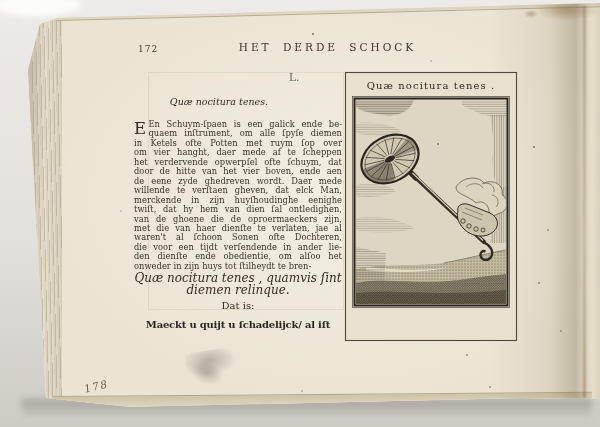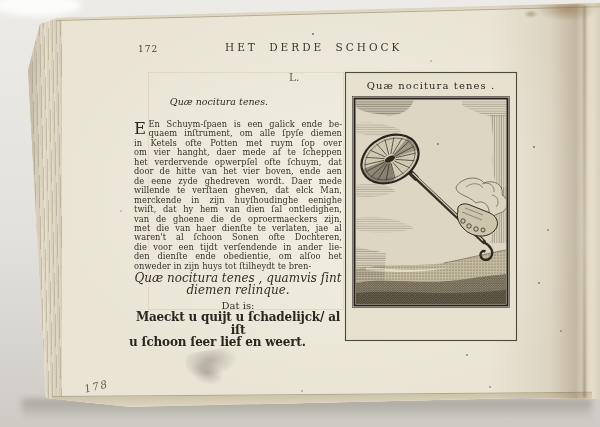--- a/index.html
+++ b/index.html
@@ -36,39 +36,39 @@
       radial-gradient(ellipse 700px 500px at 300px 200px,rgba(0,0,0,0) 60%,rgba(150,132,98,.14) 100%),
       #e9e4d4;}
   .gutter{position:absolute;right:0;top:0;width:110px;height:100%;
     background:linear-gradient(90deg,rgba(150,130,95,0) 0%,rgba(150,130,95,.16) 55%,rgba(118,98,66,.34) 78%,rgba(160,140,105,.18) 86%,rgba(215,203,170,.25) 93%,rgba(165,148,112,.25) 100%);}
   .crease{position:absolute;right:14px;top:4px;width:3px;height:98%;
     background:linear-gradient(180deg,rgba(125,104,72,.45),rgba(125,104,72,.25) 60%,rgba(125,104,72,.5));
     filter:blur(1px);}
   
   .abs{position:absolute;}
   .pagenum{left:138px;top:44px;font-size:9px;letter-spacing:1px;color:#464035;}
-  .running-title{left:225px;top:41px;width:205px;
+  .running-title{left:225px;top:41px;width:205px;text-align:center;
     font-size:10.5px;letter-spacing:3px;word-spacing:5px;color:#3c362d;}
   .emblem-num{left:289px;top:71px;font-size:10.5px;color:#4a443a;opacity:.85;}
   .showthrough{left:148px;top:72px;width:194px;height:236px;
     border:1px solid rgba(138,118,84,.13);}
   .column{left:134px;top:96px;width:208px;color:#38322a;}
   .col-heading{font-style:italic;font-size:9.5px;text-align:center;
     padding-right:38px;margin-bottom:13px;color:#332d25;}
   .para{position:relative;}
   .dropcap{float:left;width:12px;font-size:16.5px;line-height:16px;
     margin:1px 2.5px 0 0;color:#2f2a23;}
   .pline{font-size:8.3px;line-height:9.45px;text-align:justify;text-align-last:justify;
     letter-spacing:.05px;}
   .pline:last-child{text-align-last:left;}
   .latin{margin-top:2px;}
   .latin-line{font-style:italic;font-size:12px;line-height:11.6px;text-align:center;
     color:#332d25;}
   .datis{margin-top:4px;text-align:center;font-size:10px;}
-  .blackletter{margin-top:0;font-weight:700;font-size:12px;line-height:12.2px;
+  .blackletter{margin-top:8px;font-weight:700;font-size:10px;line-height:12.2px;
     color:#2b2620;letter-spacing:-.2px;}
   .bl1{text-align:center;}
   .bl2{text-align:left;margin-left:-5px;}
   .plate{left:344px;top:71px;}
   
   .smudge-a{left:186px;top:350px;width:52px;height:26px;
     background:radial-gradient(ellipse at 45% 40%,rgba(108,102,92,.42),rgba(108,102,92,0) 70%);
     transform:rotate(-8deg);}
   .smudge-b{left:190px;top:362px;width:34px;height:22px;
     background:radial-gradient(ellipse at 50% 50%,rgba(96,90,80,.35),rgba(96,90,80,0) 72%);
@@ -132,21 +132,20 @@
             <div class="pline">onweder in zijn huys tot ſtilheydt te bren-</div>
           </div>
       </div>
       <div class="latin">
           <div class="latin-line">Quæ nocitura tenes , quamvis ſint</div>
           <div class="latin-line">diemen relinque.</div>
         </div>
       <div class="datis">Dat is:</div>
       <div class="blackletter">
         <div class="bl1">Maeckt u quijt u ſchadelijck/ al iſt</div>
-        <div class="bl2">u ſchoon ſeer lief en weert.</div>
       </div>
     </div>
 
     <svg class="abs plate" width="174" height="272" viewBox="0 0 174 272">
       <defs>
         <pattern id="pHH" width="1.6" height="2.3" patternUnits="userSpaceOnUse">
           <rect width="1.6" height="2.3" fill="none"></rect>
           <line x1="0" y1="1" x2="1.6" y2="1" stroke="#6a6152" stroke-width="0.55"></line>
         </pattern>
         <pattern id="pVV" width="2.3" height="1.6" patternUnits="userSpaceOnUse">

